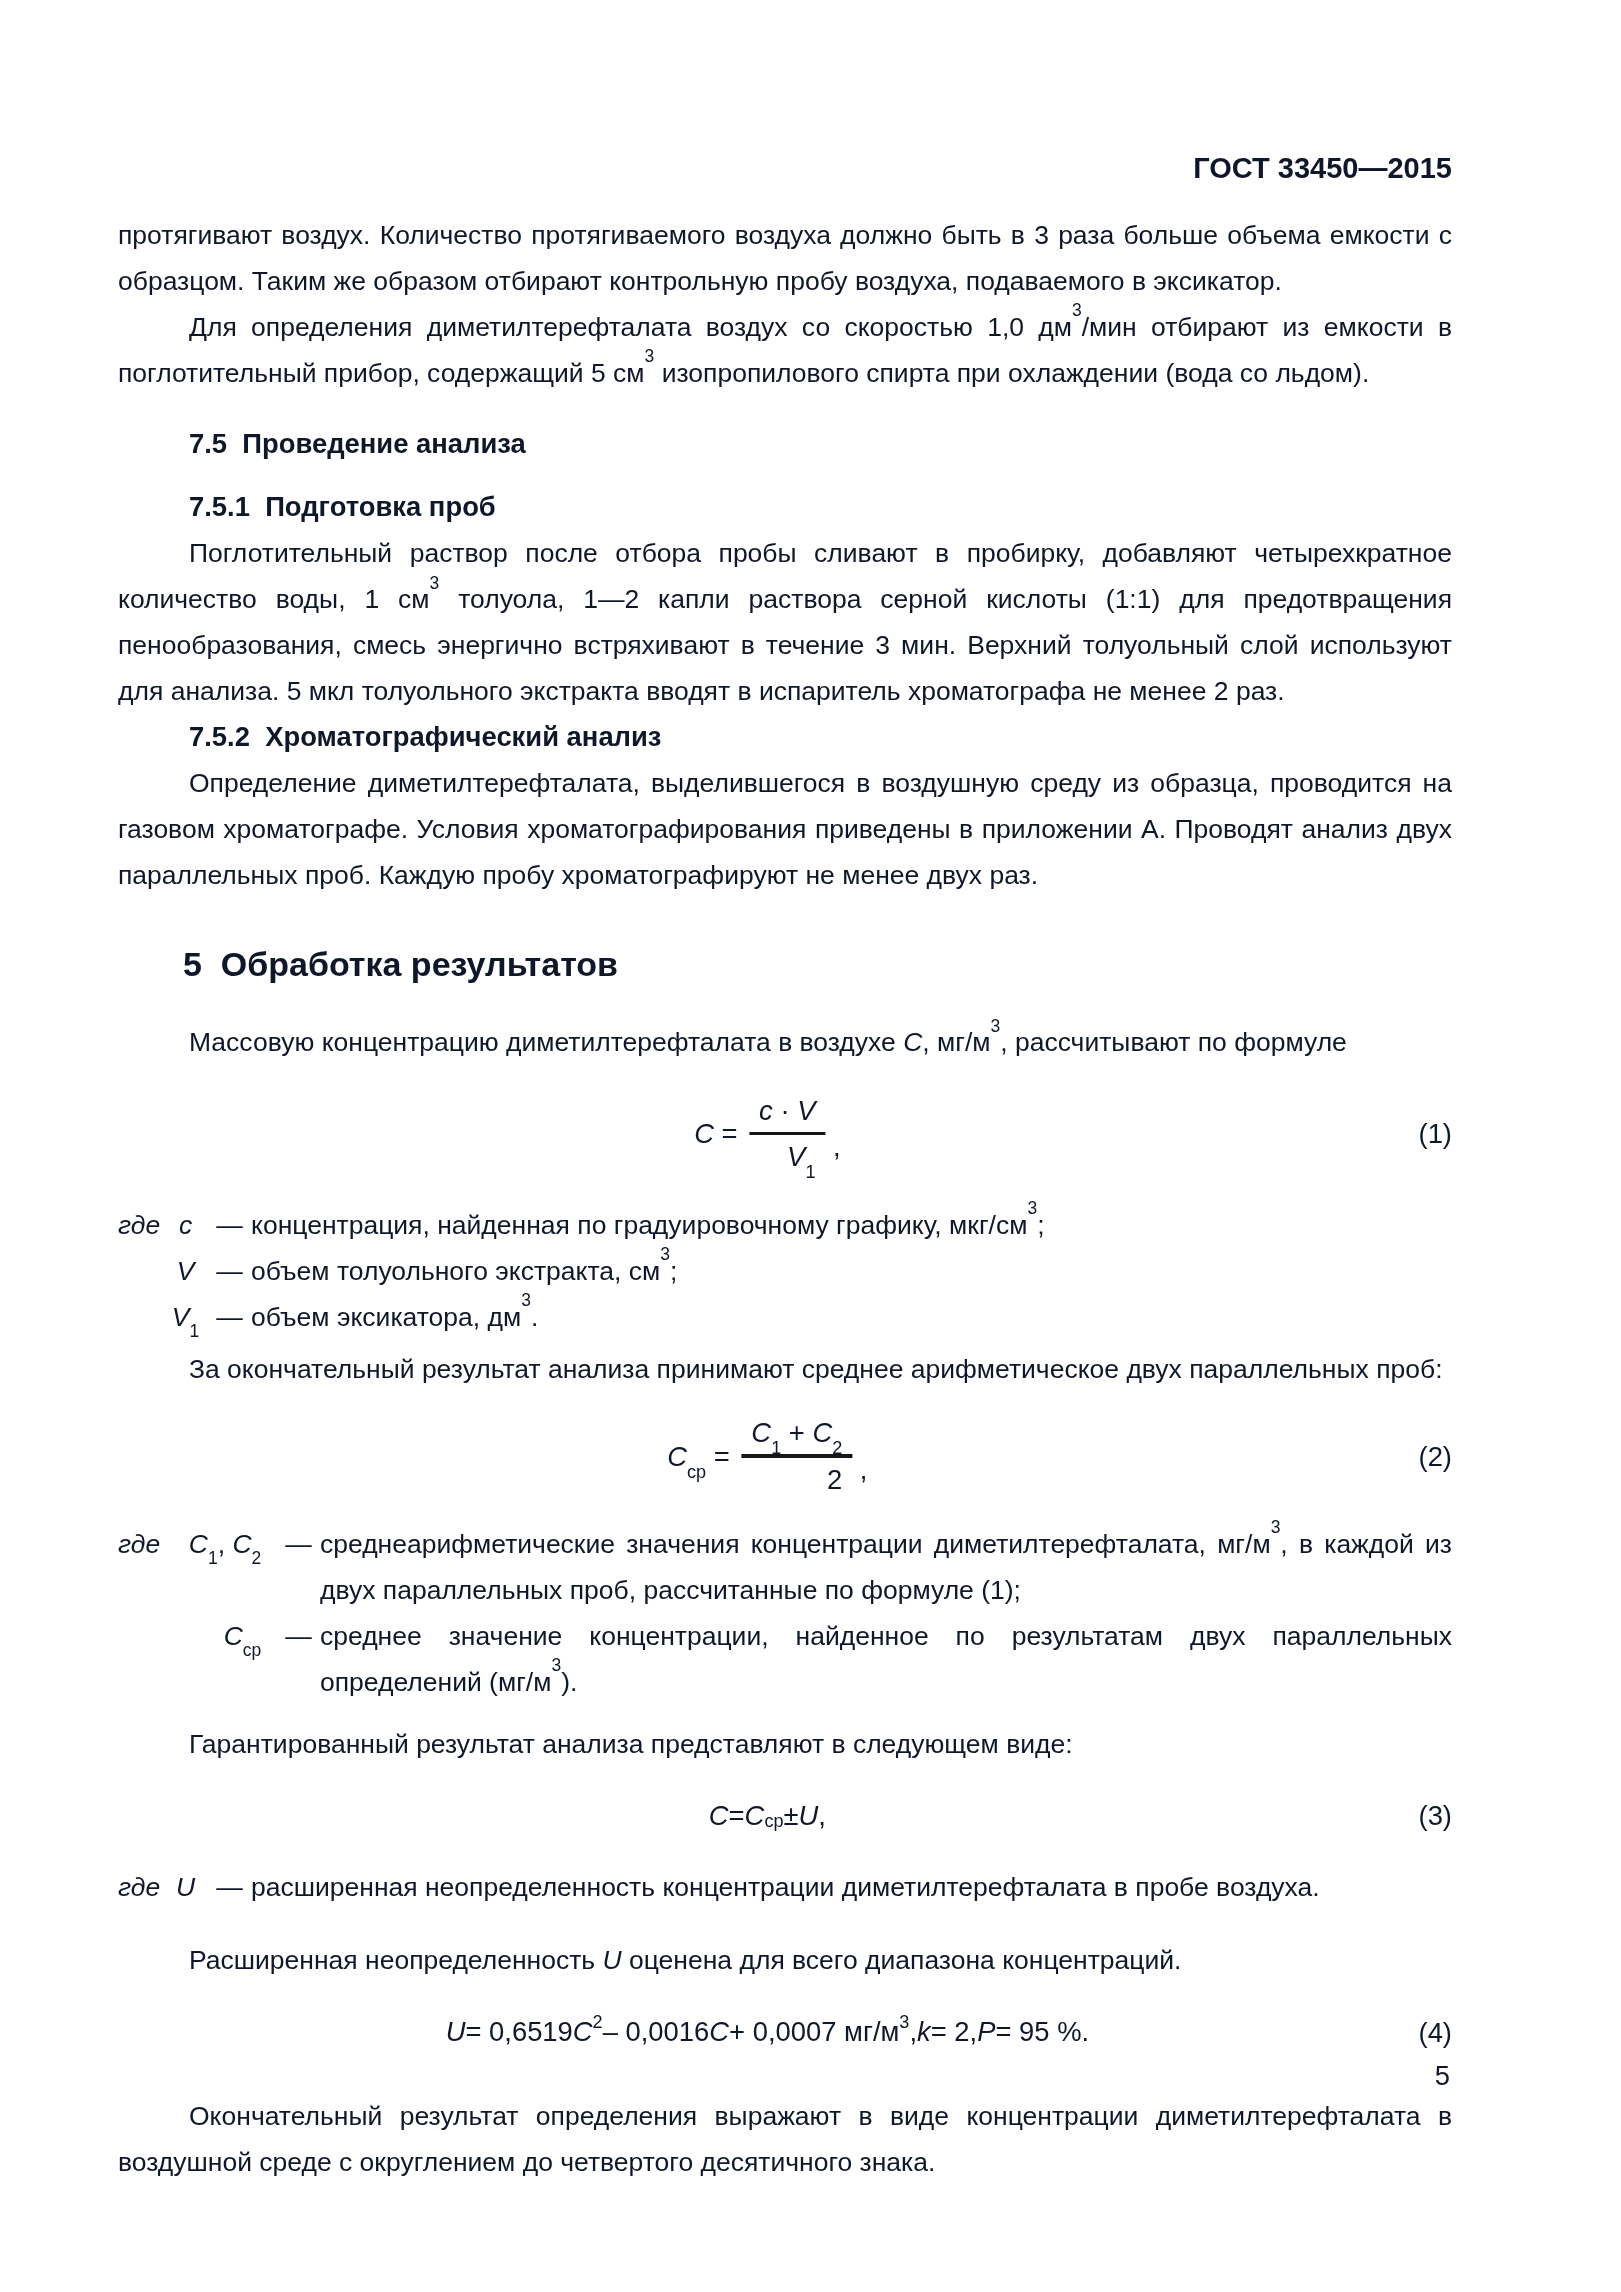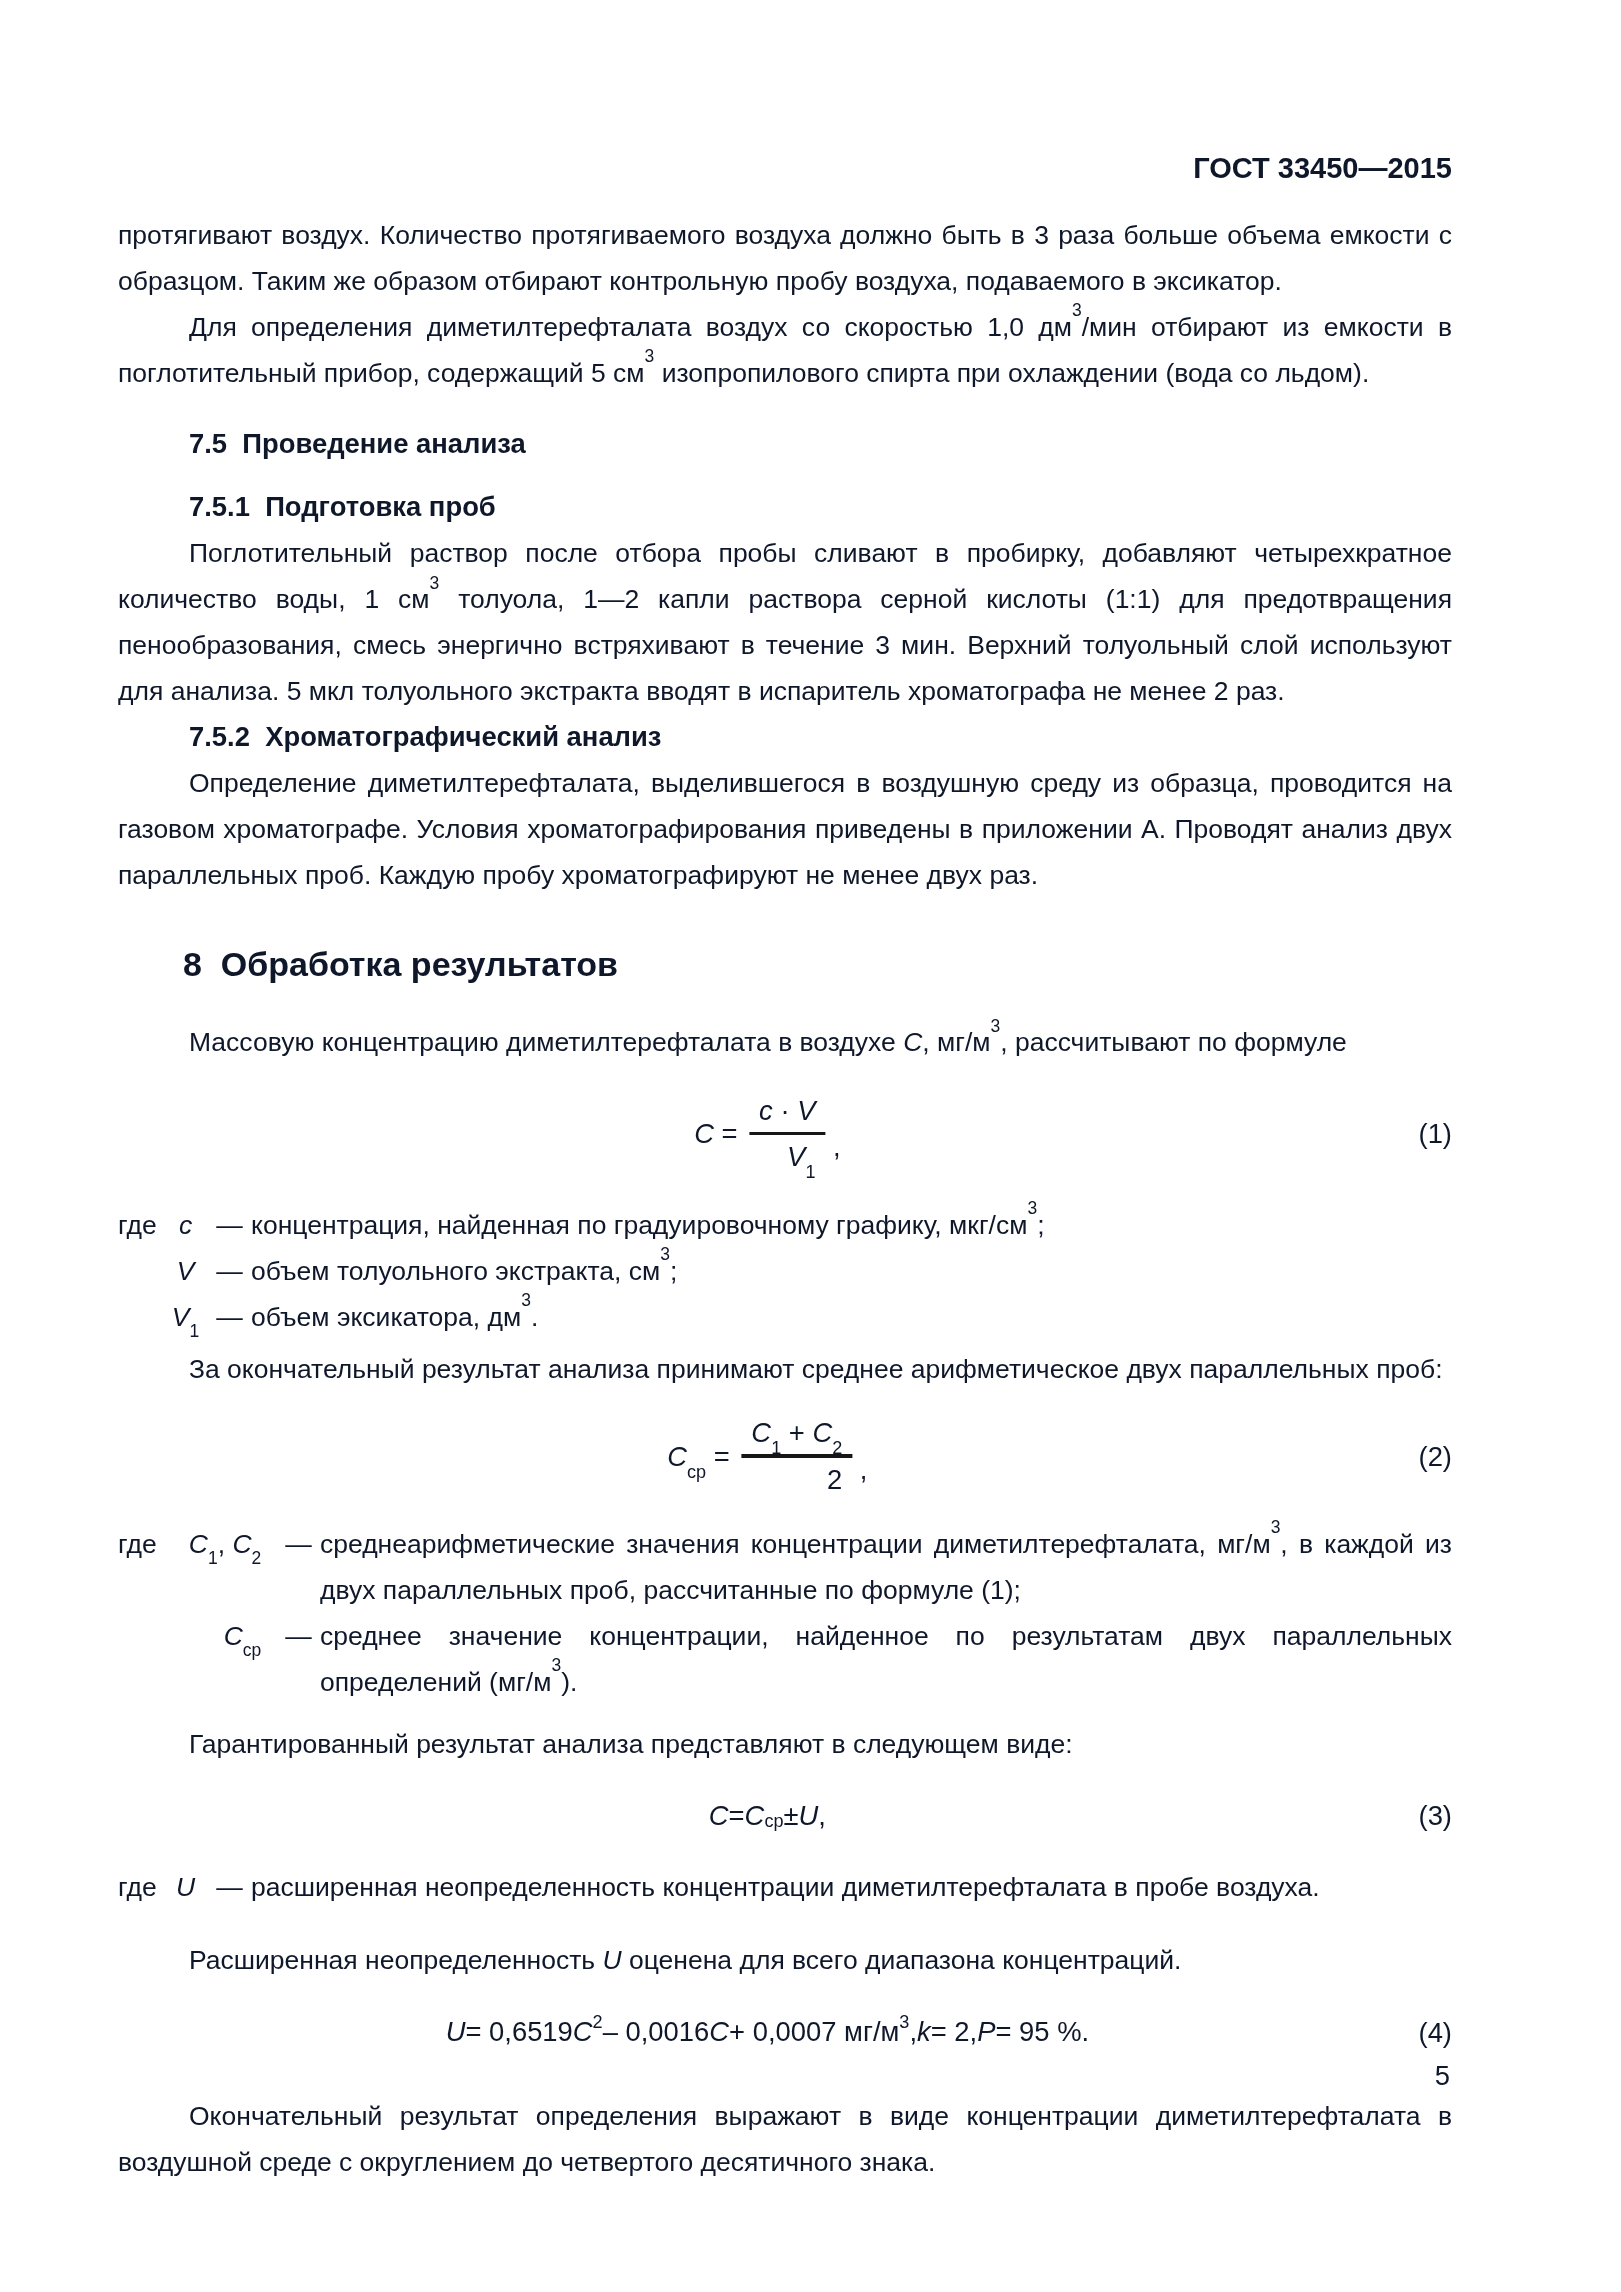--- a/index.html
+++ b/index.html
@@ -42,21 +42,21 @@
   }
   .f-body { display:inline-flex; align-items:center; transform:translateX(-17.6px); }
   .frac { display:inline-flex; flex-direction:column; align-items:flex-end; margin:0 7.8px 0 11.8px; }
   .fr-num, .fr-den { padding:2px 9.8px; line-height:39px; }
   .fr-bar { align-self:stretch; height:3.9px; background:#161616; }
   .f-tail { transform:translateY(12.7px); }
   .f-num { position:absolute; right:0; top:50%; transform:translateY(-50%); font-size:27.4px; }
 
   .where { margin-top:19.6px; }
   .wrow { display:flex; line-height:46px; font-size:26.5px; }
-  .wlead { flex:0 0 45px; }
+  .wlead { flex:0 0 45px;font-style:italic; }
   .wterm { flex:0 0 45px; text-align:center; }
   .where.wide .wterm { flex:0 0 114px; text-align:right; padding-right:15.7px; box-sizing:border-box; }
   .wdash { flex:0 0 43px; text-align:center; }
   .wdef { flex:1; text-align:justify; }
 
   .mt6  { margin-top:5.9px; }
   .mt8  { margin-top:16px; }
   .mt20 { margin:19.6px 0; }
   .mt26 { margin:25.5px 0; }
   .wmt4 { margin-top:3.9px; }
@@ -80,21 +80,21 @@
 
   <h3 class="sub">7.5  Проведение анализа</h3>
   <h3 class="sub h751">7.5.1  Подготовка проб</h3>
 
   <p class="ind">Поглотительный раствор после отбора пробы сливают в пробирку, добавляют четырехкратное количество воды, 1 см<sup>3</sup> толуола, 1—2 капли раствора серной кислоты (1:1) для предотвращения пенообразования, смесь энергично встряхивают в течение 3 мин. Верхний толуольный слой используют для анализа. 5 мкл толуольного экстракта вводят в испаритель хроматографа не менее 2 раз.</p>
 
   <h3 class="sub flush">7.5.2  Хроматографический анализ</h3>
 
   <p class="ind">Определение диметилтерефталата, выделившегося в воздушную среду из образца, проводится на газовом хроматографе. Условия хроматографирования приведены в приложении А. Проводят анализ двух параллельных проб. Каждую пробу хроматографируют не менее двух раз.</p>
 
-  <h2 class="section">8  Обработка результатов</h2>
+  <h2 class="section">5  Обработка результатов</h2>
 
   <p class="ind">Массовую концентрацию диметилтерефталата в воздухе <i>C</i>, мг/м<sup>3</sup>, рассчитывают по формуле</p>
 
   <div class="formula-row">
     <span class="f-body">
       <span><i>C</i> =</span>
       <span class="frac">
         <span class="fr-num"><i>c</i> · <i>V</i></span>
         <span class="fr-bar"></span>
         <span class="fr-den"><i>V</i><sub>1</sub></span>

